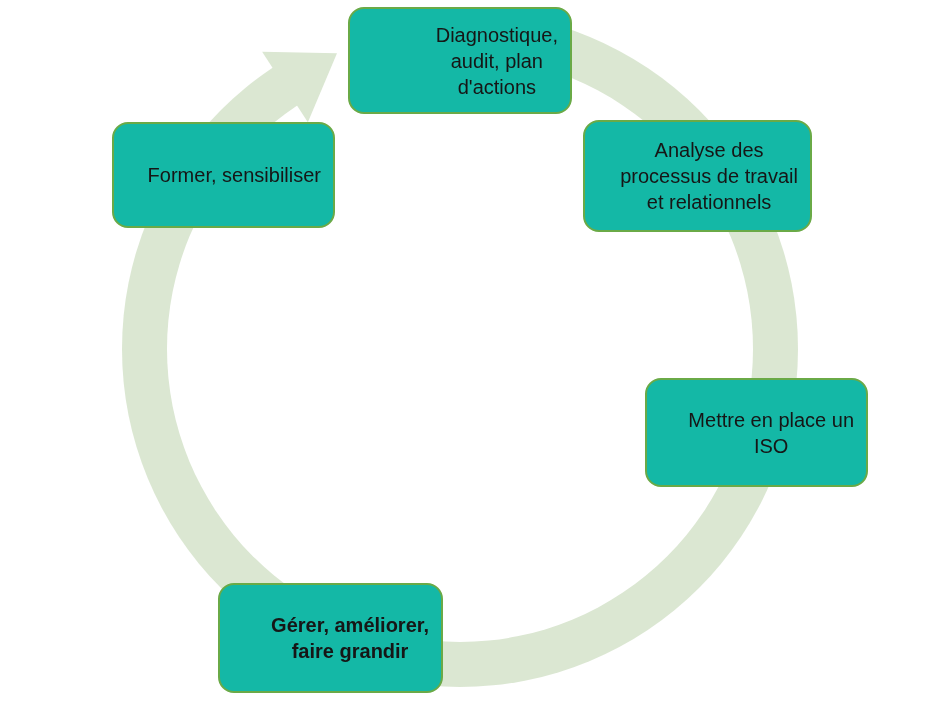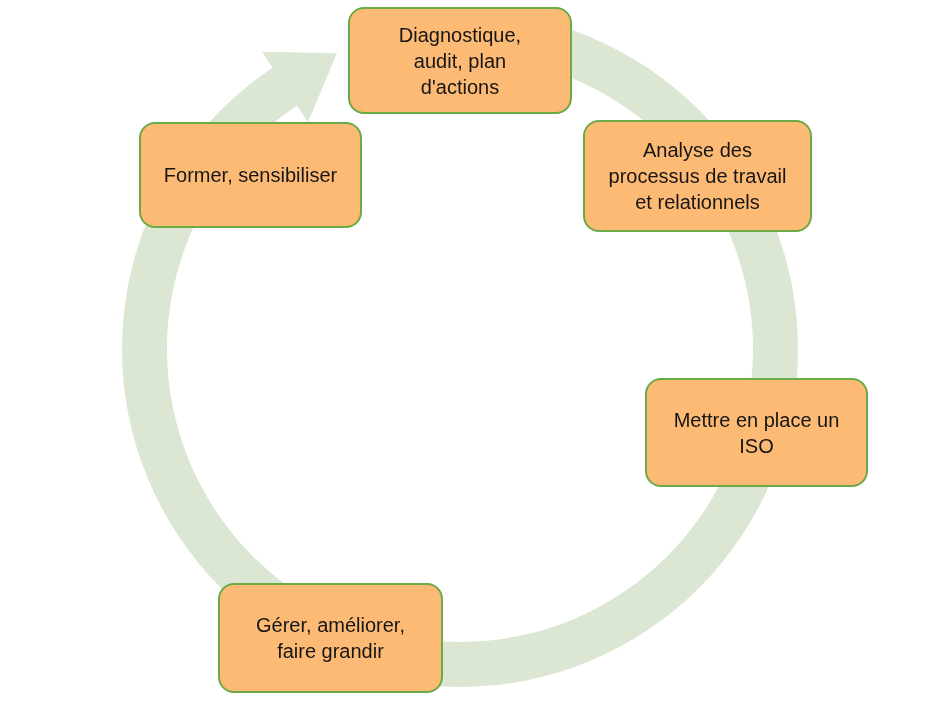--- a/index.html
+++ b/index.html
@@ -39,43 +39,43 @@
     width:0;height:0;
     border-top:42px solid transparent;
     border-bottom:42px solid transparent;
     border-left:62px solid var(--ring);
     transform-origin:0 42px;
     transform:rotate(-33deg);
   }
   .step{
     position:absolute;
     box-sizing:border-box;
-    background:#fdba74;
+    background:#14b8a6;
     border:2.5px solid var(--border);
     border-radius:16px;
     display:flex;
     align-items:center;
-    justify-content:center;
+    justify-content:flex-end;
     padding:6px 12px;
   }
   .step-label{
     font-size:20px;
     line-height:26px;
     color:var(--text);
     text-align:center;
     white-space:pre-line;
   }
   
   .pos-diagnostique{left:348px;top:7px;  width:224px;height:107px;}
   .pos-analyse     {left:583px;top:120px;width:229px;height:112px;}
   .pos-iso         {left:645px;top:378px;width:223px;height:109px;}
   .pos-experimenter{left:482px;top:583px;width:225px;height:110px;}
-  .pos-gerer       {left:218px;top:583px;width:225px;height:110px;}
+  .pos-gerer       {left:218px;top:583px;width:225px;height:110px;font-weight:bold;}
   .pos-communiquer {left:52px; top:375px;width:223px;height:112px;}
-  .pos-former      {left:112px;top:122px;width:223px;height:106px;margin-left:27px;}
+  .pos-former      {left:112px;top:122px;width:223px;height:106px;}
 </style>
 </head>
 <body>
 
 <div class="canvas">
 
   <div class="ring"></div>
   <div class="ring-hole"></div>
   <div class="arrowhead"></div>
 

